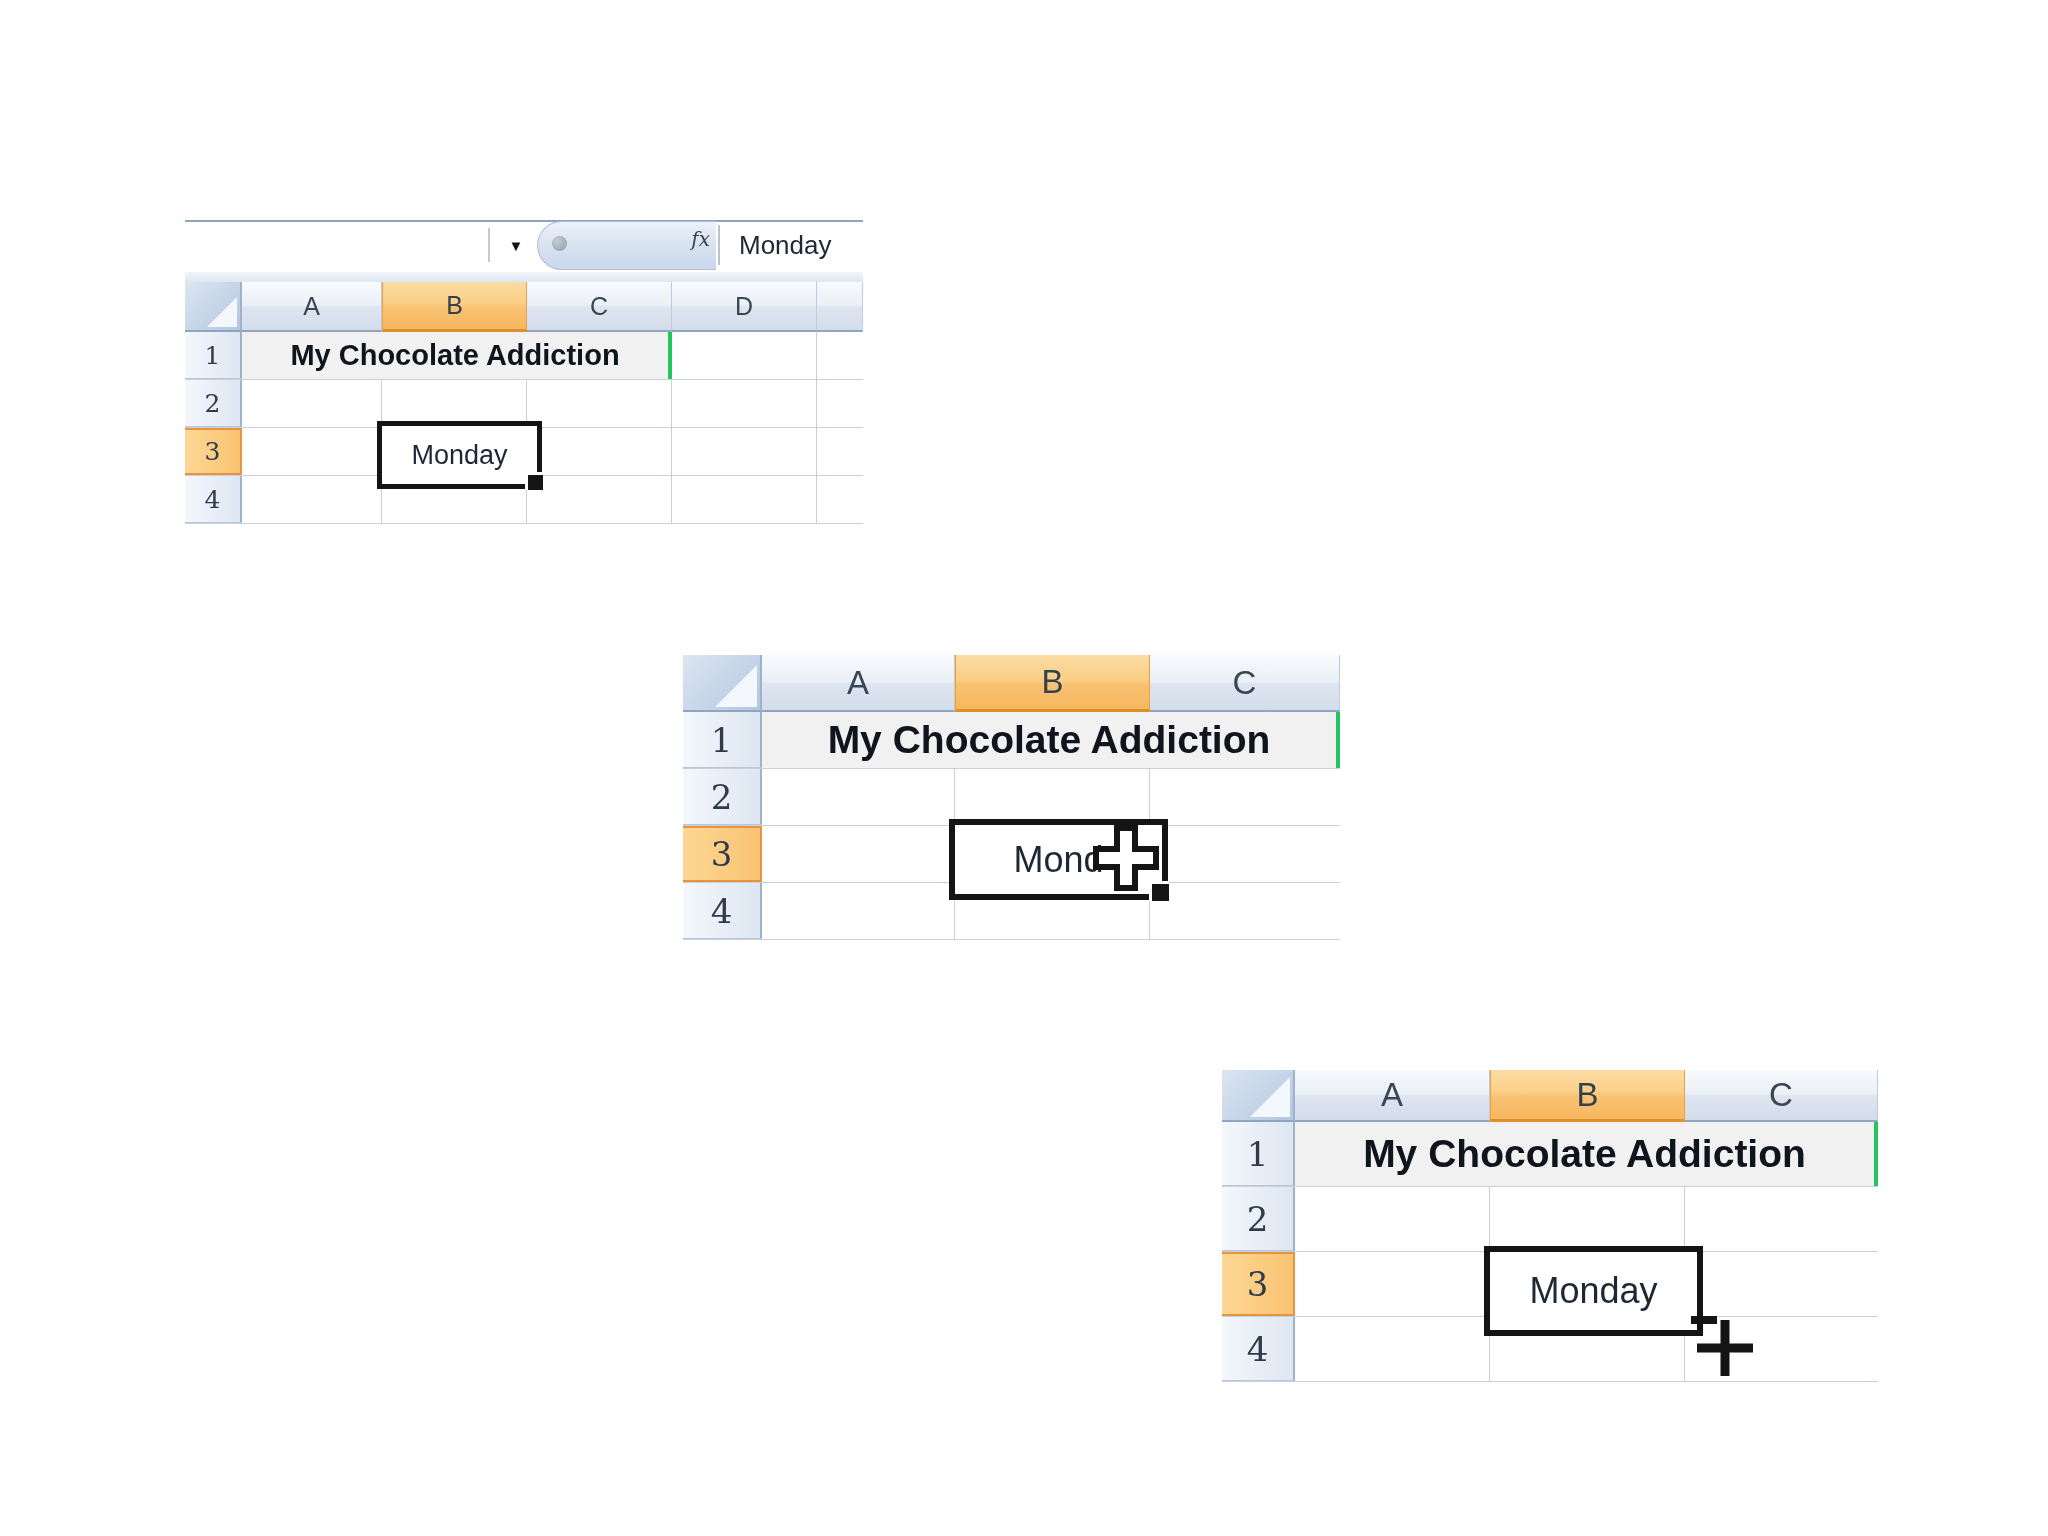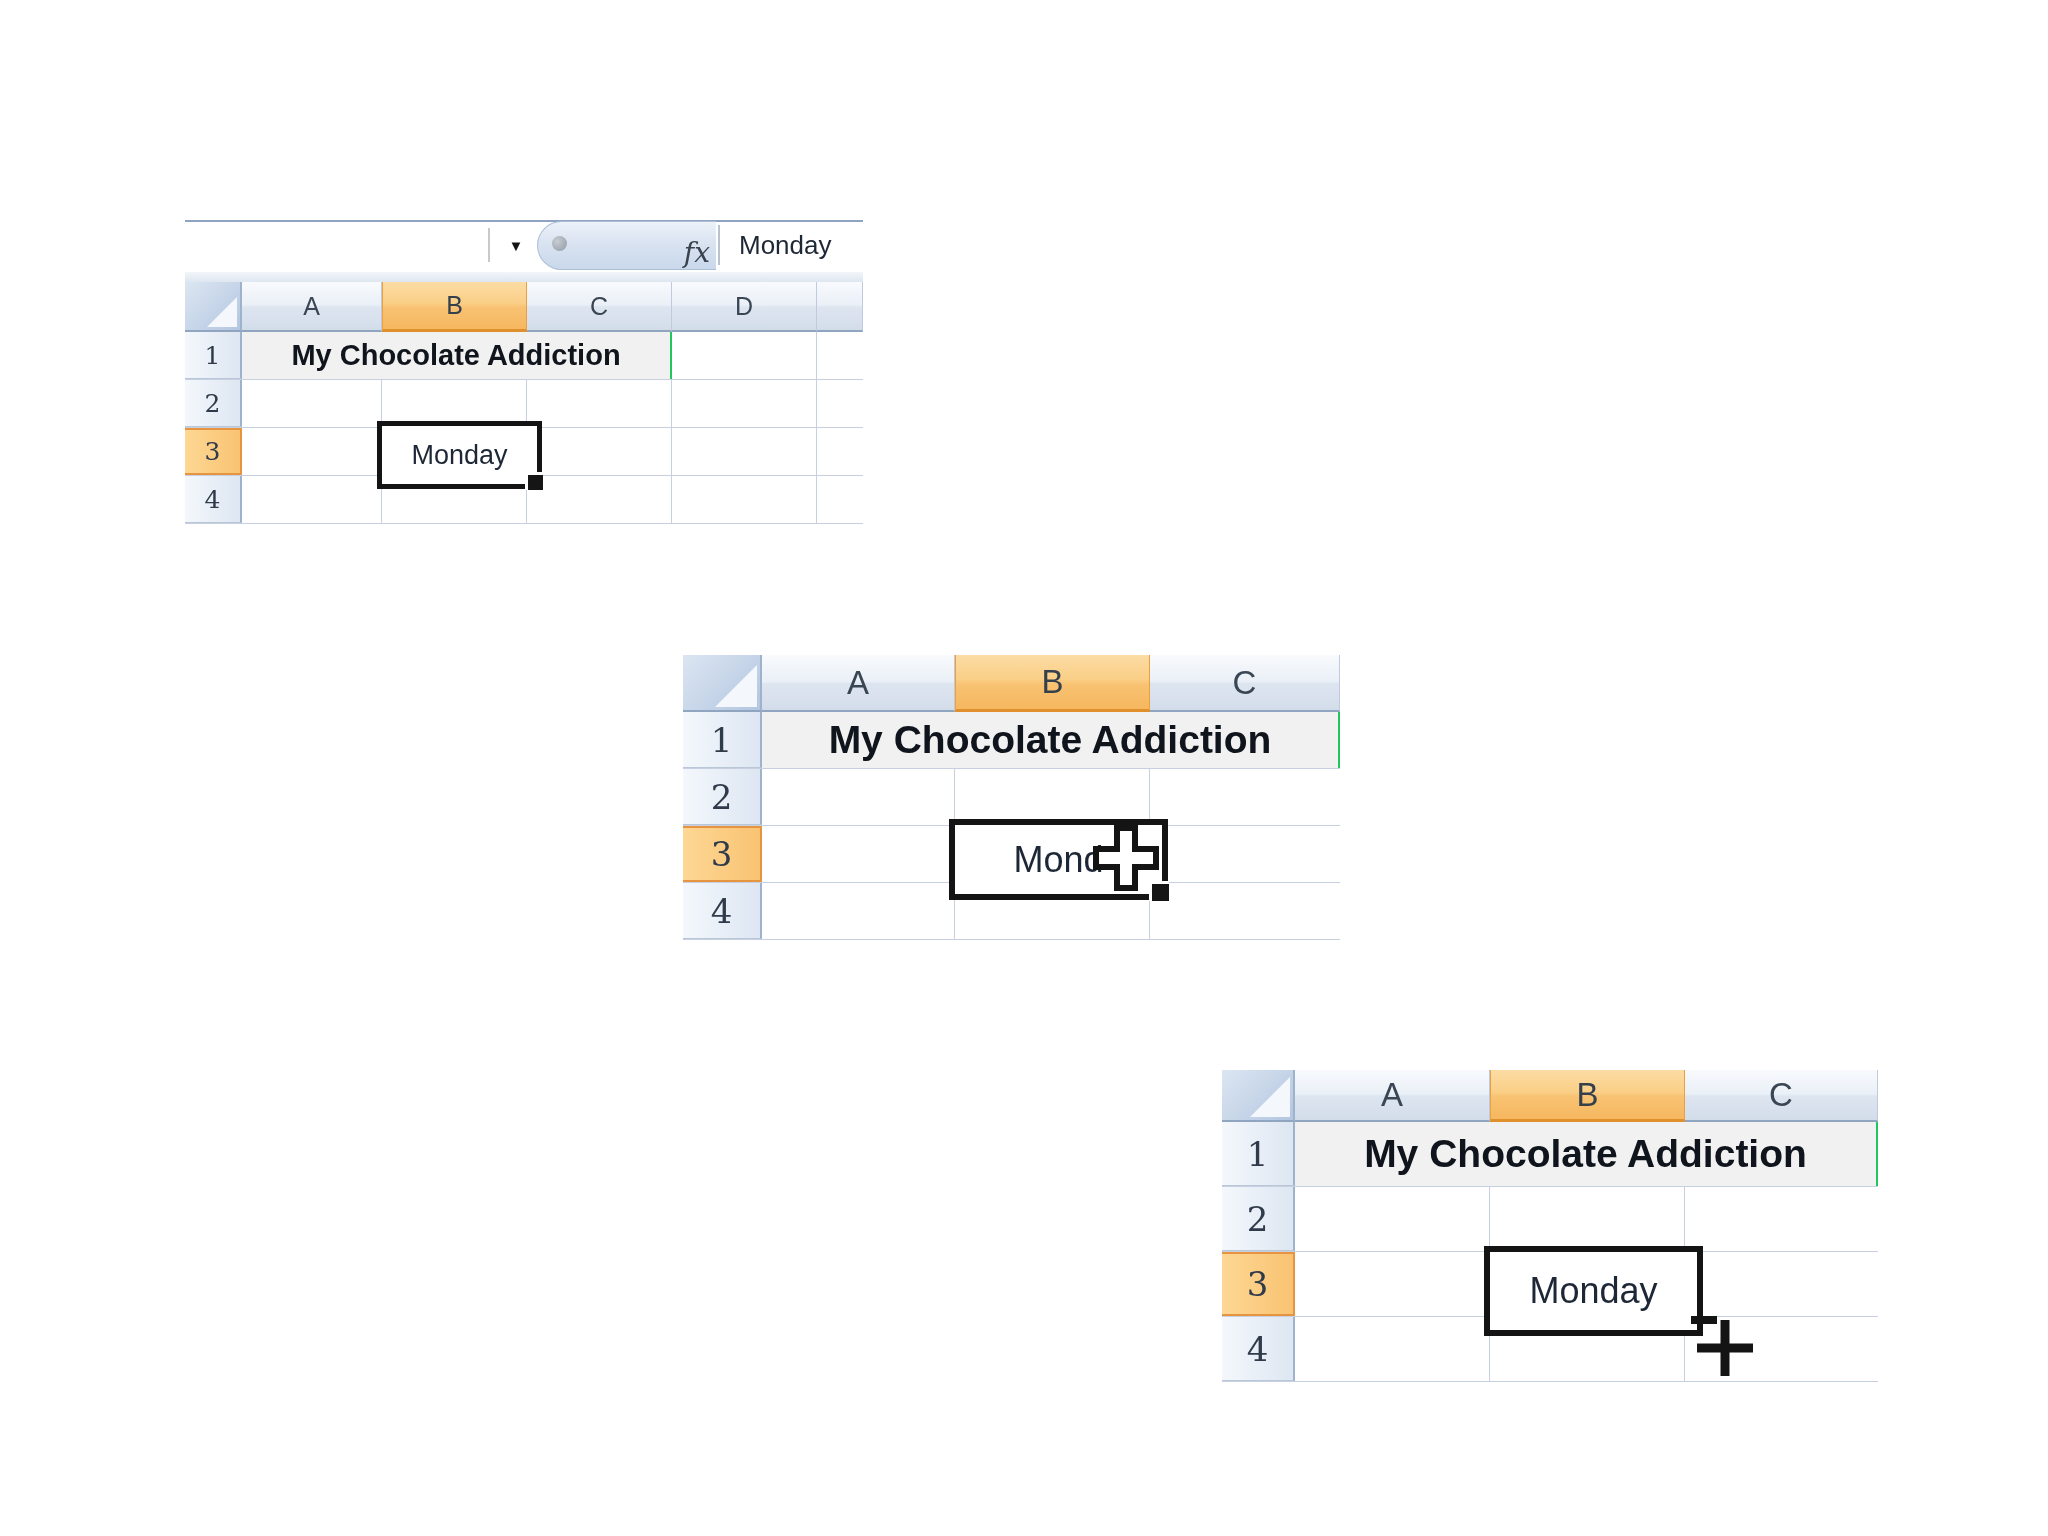--- a/index.html
+++ b/index.html
@@ -20,42 +20,42 @@
       color:#2F3A4A;font-family:"DejaVu Serif",serif;}
   .rh.sel-row{background:linear-gradient(90deg,#FDD794 0%,#F9C372 100%);
       border-top:2px solid #E79440;border-bottom:2px solid #E79440;border-right:2px solid #E79440;}
   .corner{background:linear-gradient(135deg,#DCE6F2 0%,#B3C6E0 100%);
       border-right:2px solid #9FB2CB;border-bottom:2px solid #8FA5C0;position:relative;}
   .corner .tri{position:absolute;right:3px;bottom:3px;width:0;height:0;
       border-left:30px solid transparent;border-bottom:30px solid #F4F8FC;}
   .cell{background:#fff;border-right:1px solid #C6D0E0;}
   .cell.last{border-right:none;}
   .row{border-bottom:1px solid #C6D0E0;}
-  .merged{background:#F1F1F1;border-right:2px solid #22c55e;font-weight:bold;color:#10151D;}
+  .merged{background:#F1F1F1;border-right:4px solid #22c55e;font-weight:bold;color:#10151D;}
   .sel{position:absolute;border:5px solid #141414;background:#fff;z-index:5;
        display:flex;align-items:center;justify-content:center;color:#1E2736;}
   .fh{position:absolute;background:#151515;border-top:3px solid #fff;border-left:3px solid #fff;z-index:8;}
   .cursor{position:absolute;z-index:9;}
 
   
   .p1{left:185px;top:220px;width:678px;height:306px;}
   .p1 .fbar{position:absolute;left:0;top:0;width:678px;height:50px;background:#fff;
             border-top:2px solid #8EA4C2;border-bottom:2px solid #A9BCD6;}
   .p1 .namebox{position:absolute;left:0;top:0;width:300px;height:46px;display:flex;align-items:center;
             justify-content:center;font-size:25px;color:#23282E;}
   .p1 .nbsep{position:absolute;left:303px;top:6px;width:2px;height:34px;background:#C9C9C9;}
   .p1 .nbarrow{position:absolute;left:314px;top:0;width:34px;height:46px;display:flex;align-items:center;
             justify-content:center;font-size:15px;color:#141414;}
   .p1 .capsule{position:absolute;left:352px;top:-1px;width:178px;height:47px;
             border-radius:26px 0 0 26px;border:1px solid #ADBFD6;border-right:none;
             background:linear-gradient(180deg,#EDF2F9 0%,#D9E3F1 45%,#C9D8EB 100%);}
   .p1 .dot{position:absolute;left:14px;top:14px;width:15px;height:15px;border-radius:50%;
             background:radial-gradient(circle at 35% 35%,#C9CDD3,#8E98A5);}
-  .p1 .fx{position:absolute;right:6px;top:14px;font-family:"DejaVu Serif",serif;font-style:italic;
-            font-size:28px;color:#39414D;}
+  .p1 .fx{position:absolute;right:6px;top:5px;font-family:"DejaVu Serif",serif;font-style:italic;
+            font-size:20px;color:#39414D;}
   .p1 .fsep{position:absolute;left:533px;top:3px;width:2px;height:40px;background:#B7C2D2;}
   .p1 .fvalue{position:absolute;left:536px;top:0;width:142px;height:46px;display:flex;align-items:center;
             padding-left:18px;font-size:26px;color:#1E2736;}
   .p1 .gap{position:absolute;left:0;top:52px;width:678px;height:10px;
             background:linear-gradient(180deg,#F2F6FA,#DEE6F0);}
   .p1 .grid{top:62px;width:678px;}
   .p1 .hrow{height:50px;}
   .p1 .row{height:48px;}
   .p1 .w-rh{width:57px;}
   .p1 .w-a{width:140px;}

